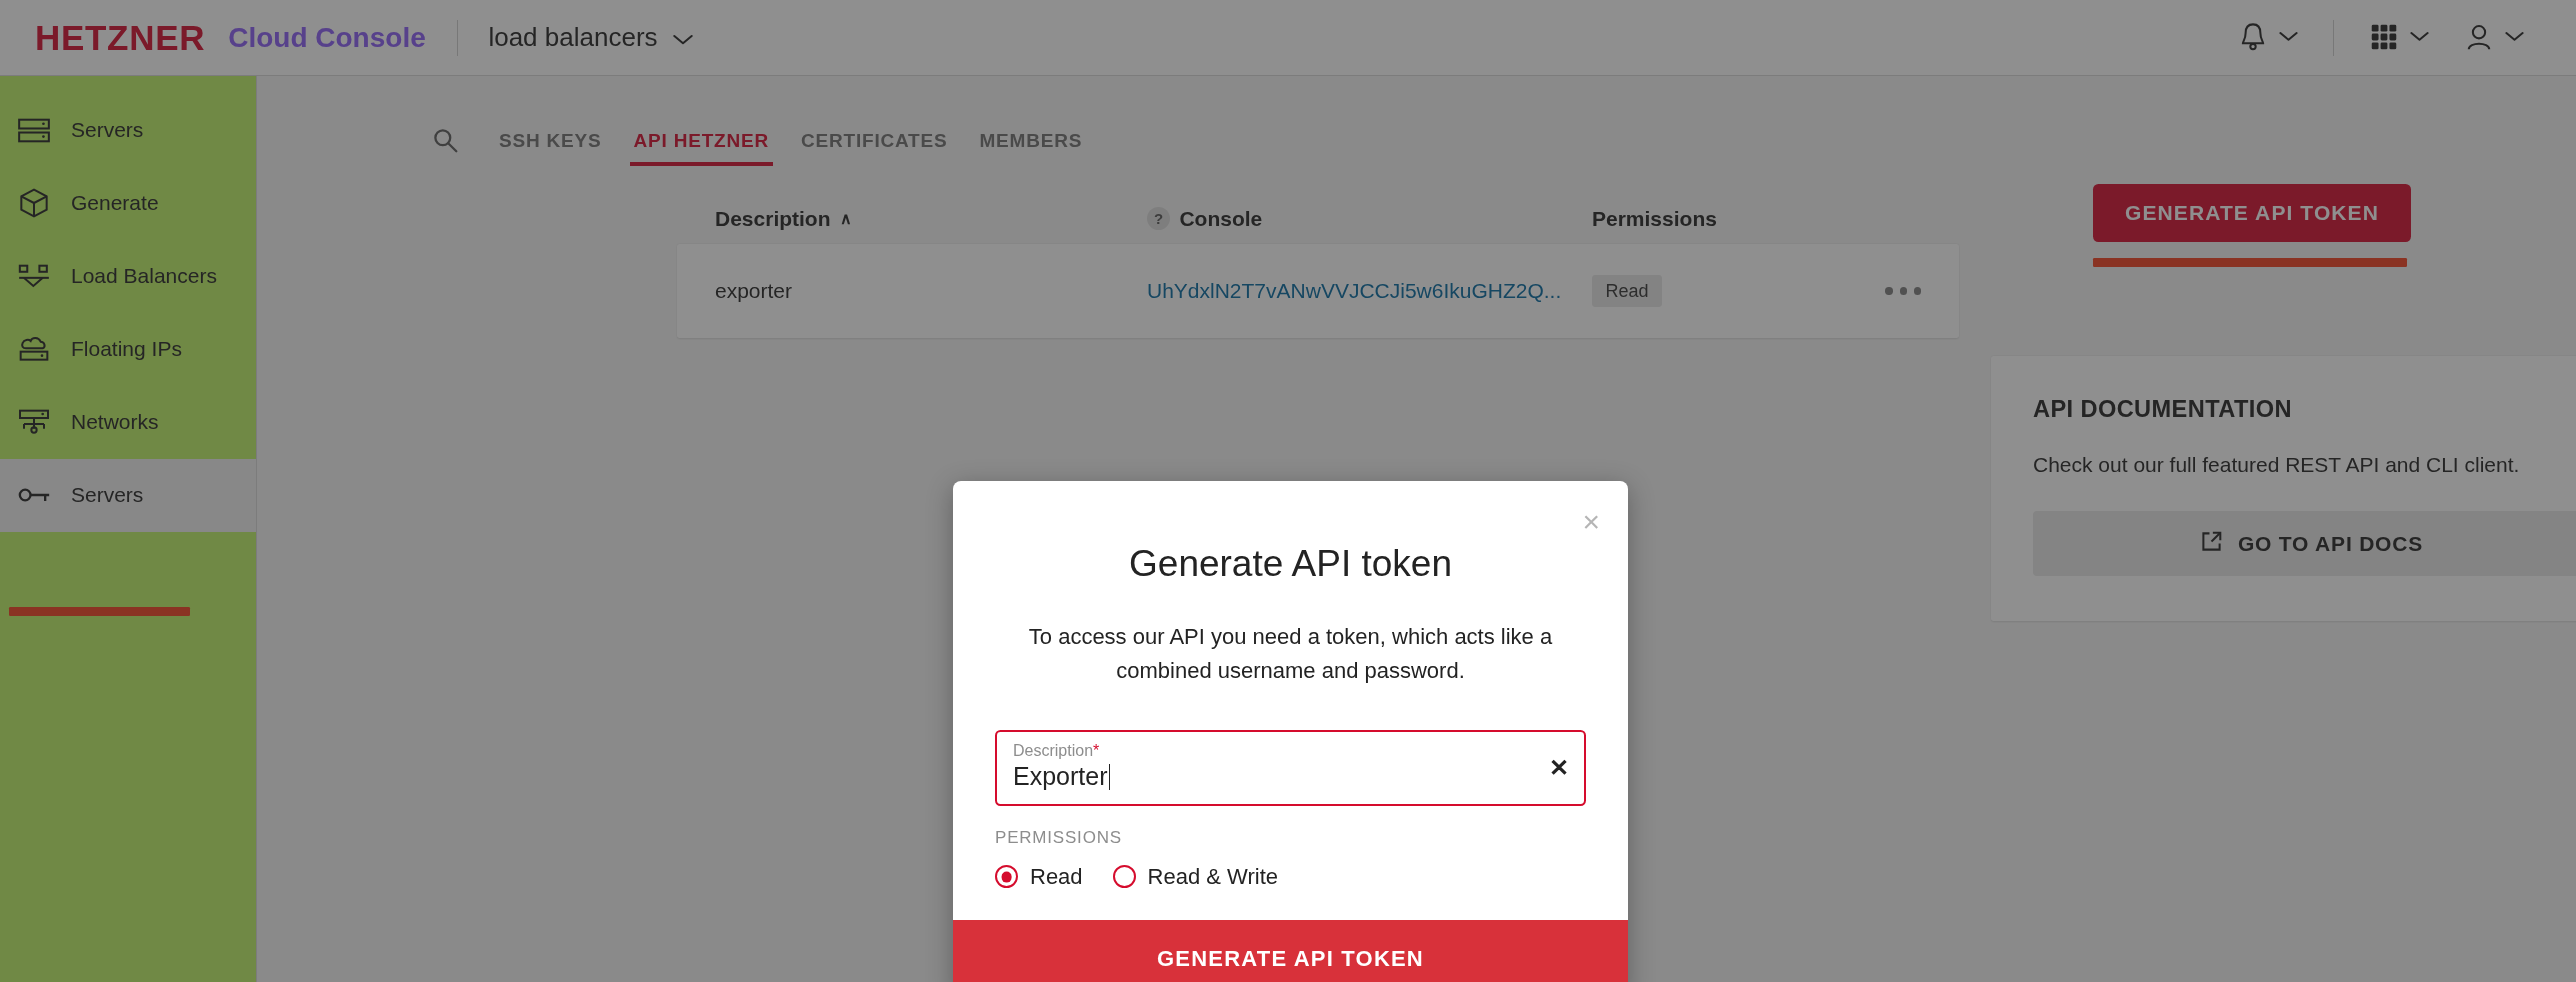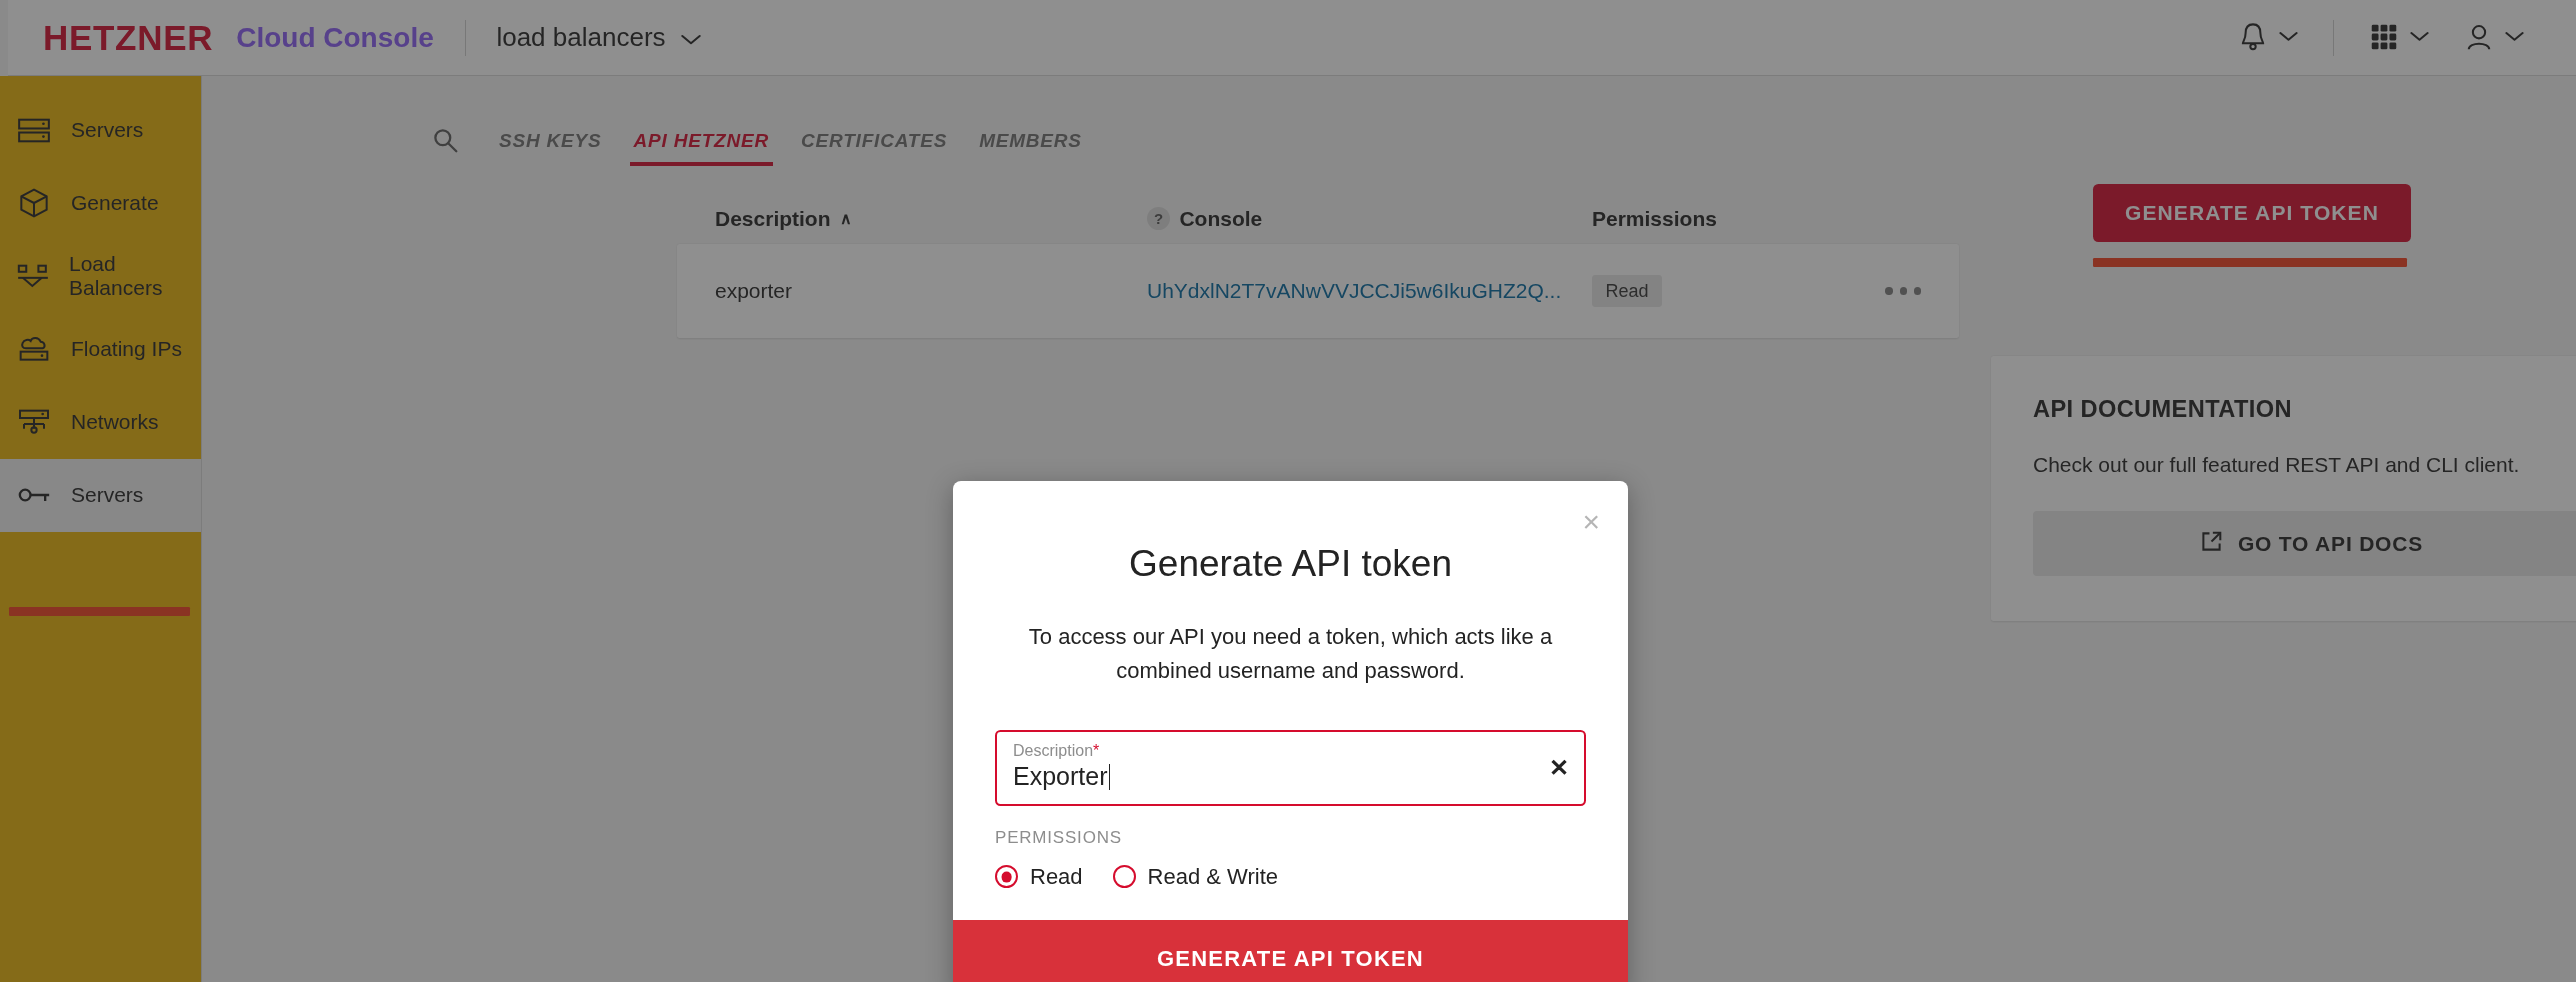--- a/index.html
+++ b/index.html
@@ -13,21 +13,21 @@
   
   #app { position: relative; width: 2576px; height: 982px; }
   #dim-overlay {
     position: absolute; inset: 0;
     background: rgba(40,40,40,0.52);
     z-index: 500;
   }
 
   
   .topbar {
-    position: absolute; top: 0; left: 8px; right: 0; height: 76px;
+    position: absolute; top: 0; left: 0; right: 0; height: 76px;
     background: #ffffff;
     border-bottom: 0.7px solid #d8d8d8;
     display: flex; align-items: center;
     z-index: 10;
   }
   .logo {
     margin-left: 35px;
     font-size: 35px; font-weight: 700; letter-spacing: 0.7px;
     color: #d50c2d;
     font-family: "Liberation Sans", sans-serif;
@@ -48,22 +48,22 @@
     margin-right: 35px; gap: 0px;
   }
   .icon-btn {
     display: flex; align-items: center; gap: 10.8px;
     padding: 0 17.5px; cursor: pointer; height: 47px;
   }
   .vdiv { width: 0.7px; height: 36px; background: #cfcfcf; margin: 0 17.5px; }
 
   
   .sidebar {
-    position: absolute; top: 76px; left: 0; width: 202px; bottom: 0;
-    background: #eab308;
+    position: absolute; top: 76px; left: 0; width: 257px; bottom: 0;
+    background: #bef264;
     border-right: 0.7px solid #d8d8d8;
     padding-top: 17.5px;
     z-index: 9;
   }
   .side-item {
     display: flex; align-items: center; height: 73px;
     padding-left: 16px; gap: 19px;
     font-size: 21px; color: #232323; cursor: pointer;
   }
   .side-item.active { background: #f0f0f0; }
@@ -76,21 +76,20 @@
   
   .content {
     position: absolute; top: 76px; left: 238px; right: 0; bottom: 0;
     background: #f5f5f5;
   }
 
   .tabrow {
     display: flex; align-items: center;
     margin-left: 194px; margin-top: 40px; gap: 0;
     height: 50px;
-    font-style: italic;
   }
   .search-ico { margin-right: 24px; cursor: pointer; }
   .tab {
     font-size: 19px; letter-spacing: 0.8px; font-weight: 700;
     color: #6f6f6f; padding: 0 16px; height: 50px; line-height: 50px;
     cursor: pointer; position: relative;
   }
   .tab.active { color: #d50c2d; }
   .tab.active::after {
     content: ""; position: absolute; left: 12px; right: 12px; bottom: 0;

